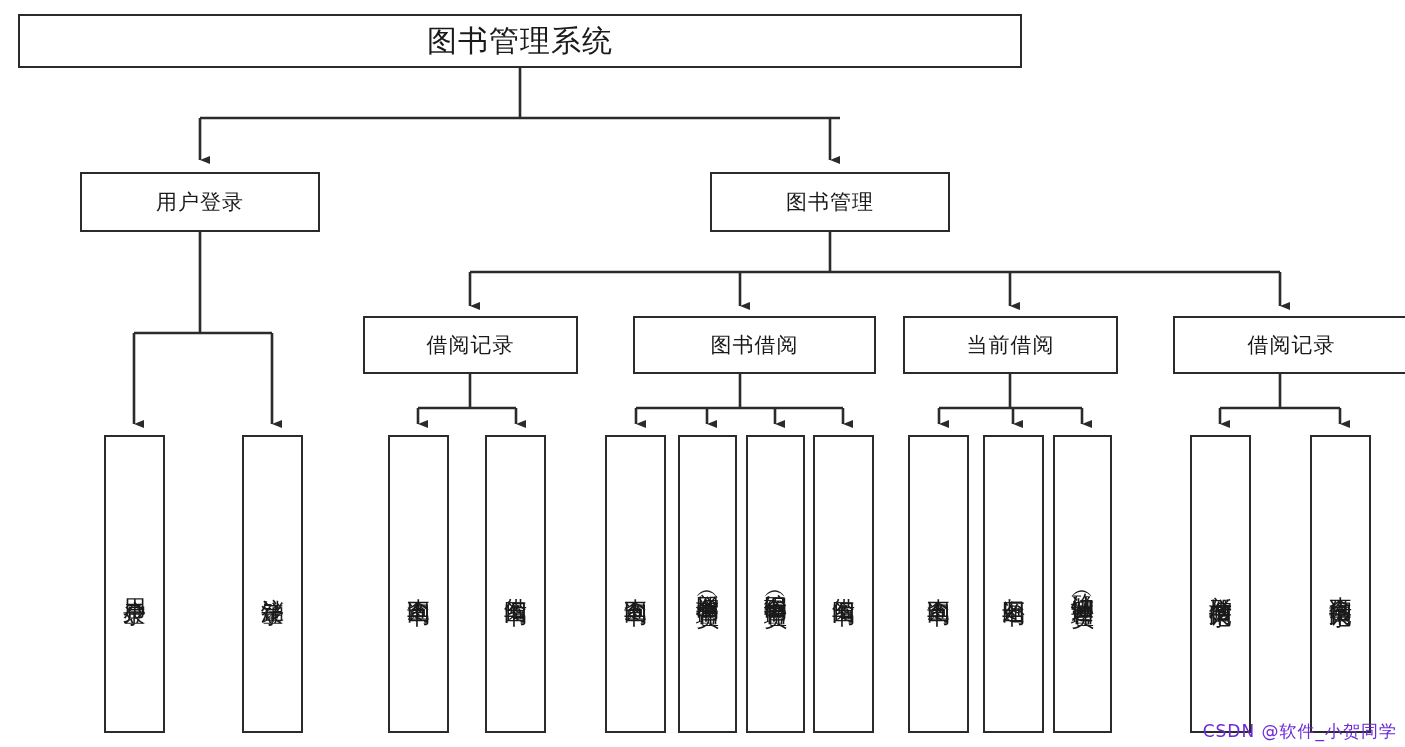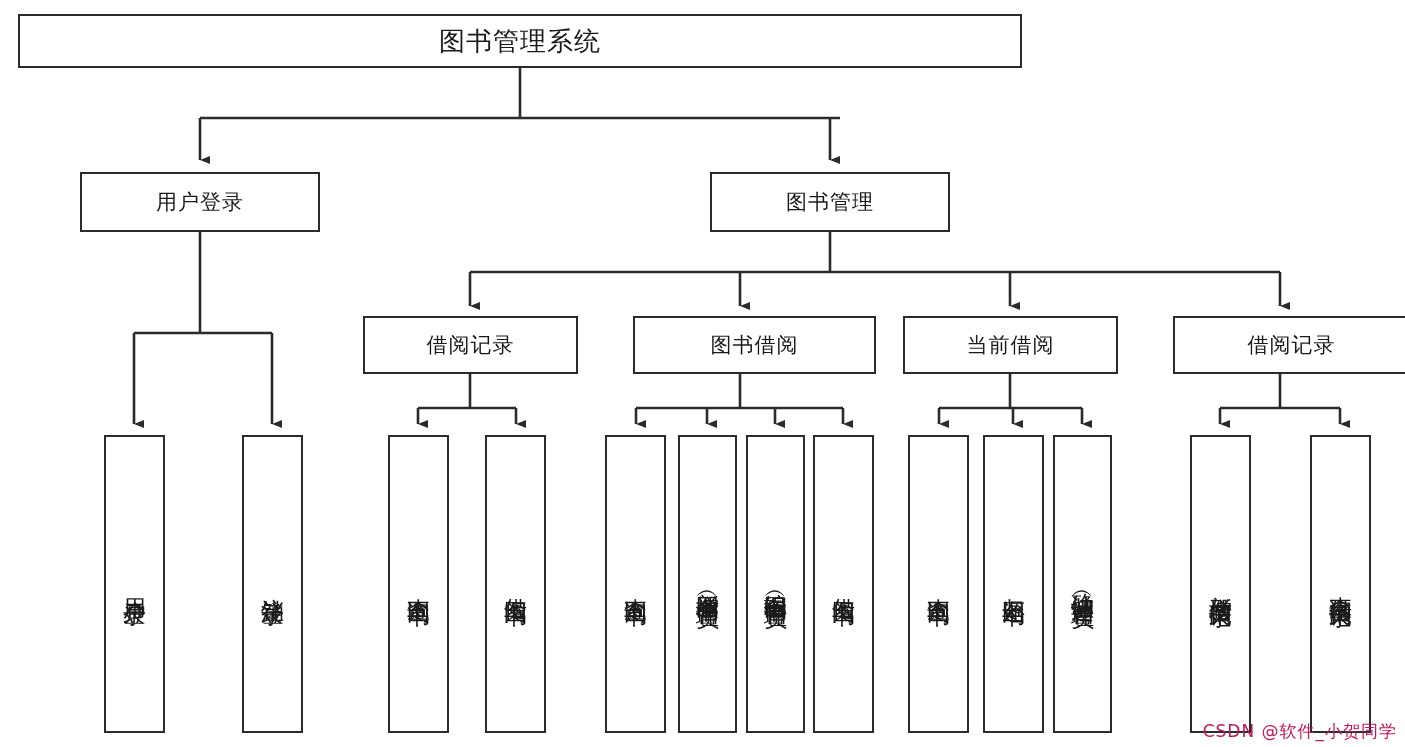--- a/index.html
+++ b/index.html
@@ -30,21 +30,21 @@
     z-index: 3;
   }
   
   .node.h .label {
     font-size: 21px;
     line-height: 1;
     letter-spacing: 1px;
     white-space: nowrap;
     text-align: center;
   }
-  .node.root .label { font-size: 26px; }
+  .node.root .label { font-size: 30px; }
   
   .node.v {
     align-items: center;
     justify-content: center;
   }
   .node.v .label {
     writing-mode: vertical-rl;
     text-orientation: upright;
     font-size: 23px;
     line-height: 1.18;
@@ -60,21 +60,21 @@
     width: 1405px;
     height: 747px;
     z-index: 1;
     pointer-events: none;
   }
   .watermark {
     position: absolute;
     right: 8px;
     bottom: 4px;
     font-size: 17px;
-    color: #be185d;
+    color: #6d28d9;
     letter-spacing: 1px;
     z-index: 5;
     white-space: nowrap;
     font-family: "DejaVu Sans", "Liberation Sans", sans-serif;
   }
 </style>
 </head>
 <body>
 
 <div id="canvas">

